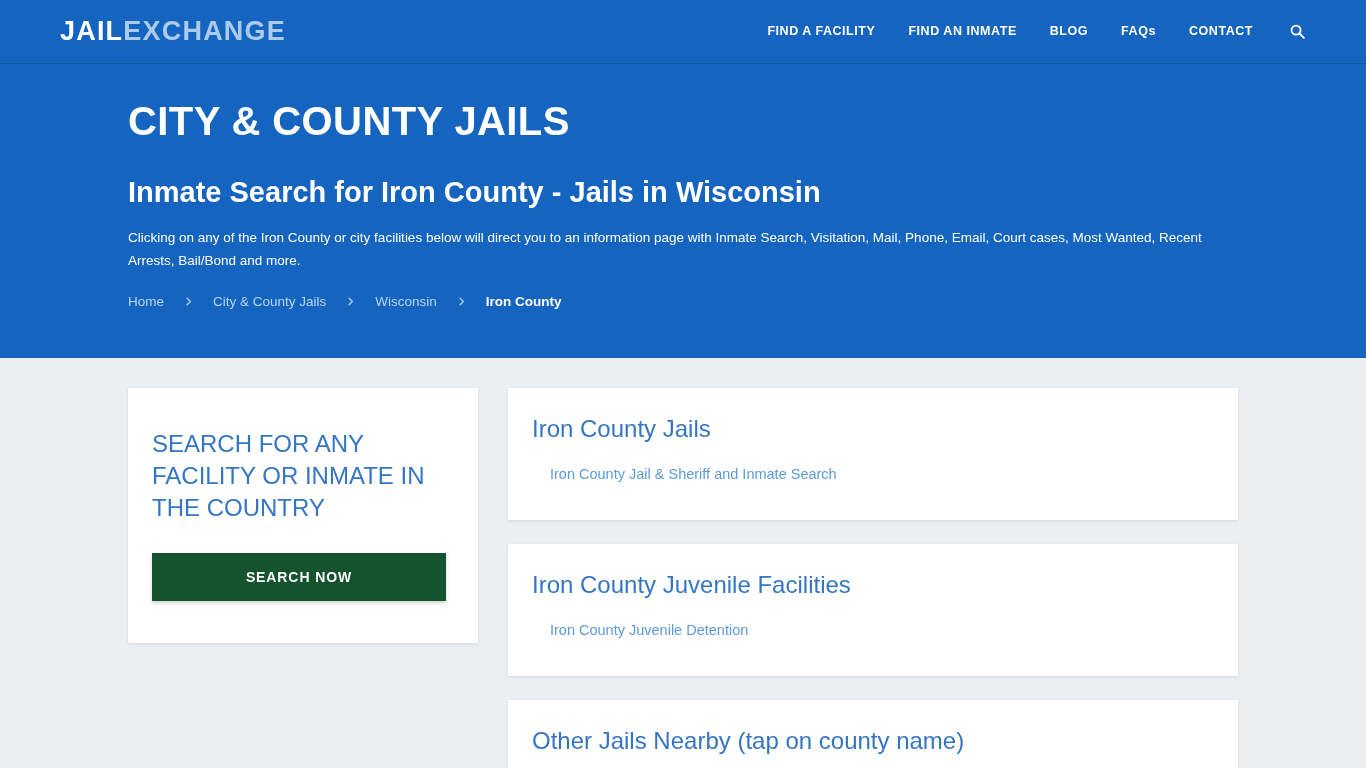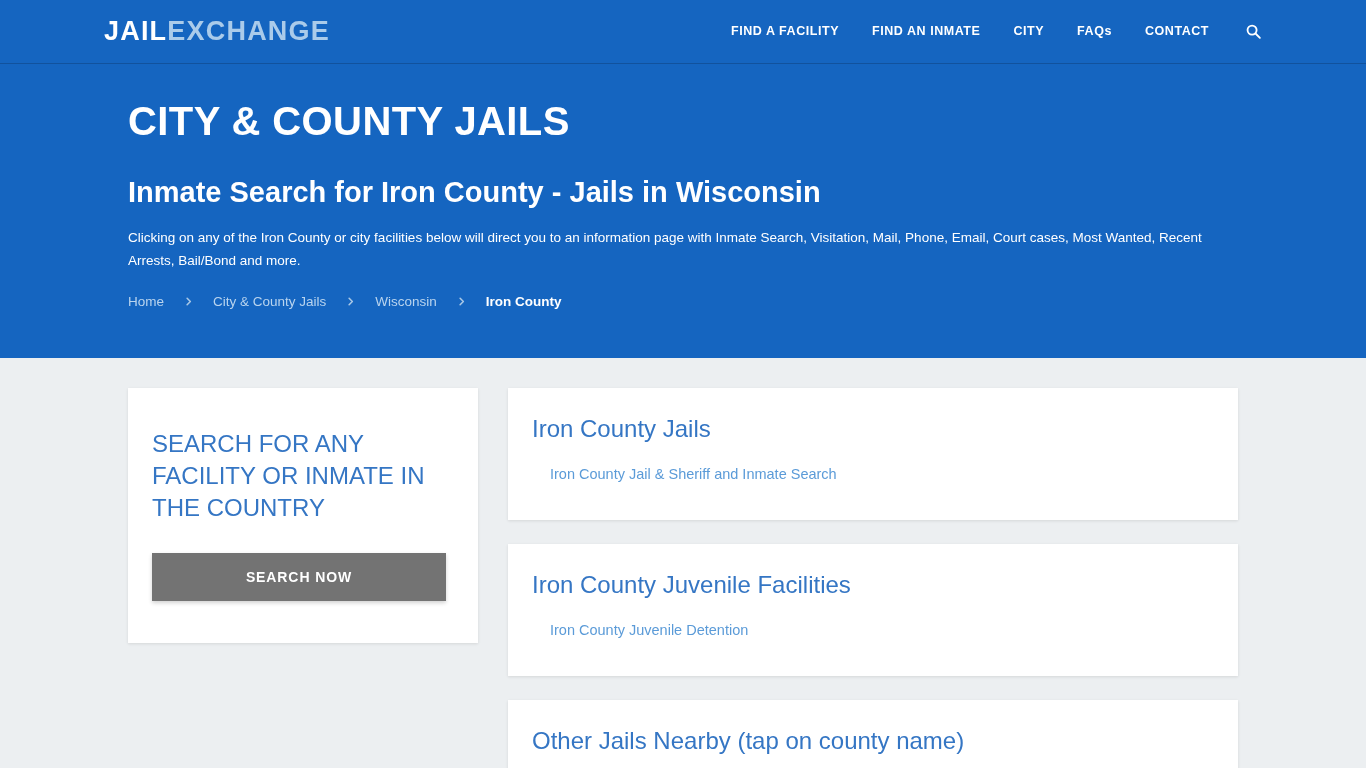--- a/index.html
+++ b/index.html
@@ -15,21 +15,21 @@
     color: #37474f;
     -webkit-font-smoothing: antialiased;
   }
 
   
   .header {
     height: 63px;
     background: #1565c0;
     display: flex;
     align-items: center;
-    padding: 0 104px;
+    padding: 0 60px;
     position: relative;
     box-shadow: 0 1px 0 rgba(0,0,0,0.18);
   }
   .logo {
     font-size: 27px;
     font-weight: bold;
     letter-spacing: 1.2px;
     line-height: 1;
     white-space: nowrap;
     user-select: none;
@@ -127,21 +127,21 @@
   .sidebar-title {
     color: #3576c4;
     font-size: 24px;
     line-height: 1.34;
     font-weight: normal;
     margin-bottom: 29px;
   }
   .search-now-btn {
     display: block;
     width: 100%;
-    background: #737373;
+    background: #14532d;
     color: #ffffff;
     border: none;
     font-family: "Liberation Sans", sans-serif;
     font-size: 14px;
     font-weight: bold;
     letter-spacing: 0.9px;
     padding: 16px 10px;
     cursor: pointer;
     box-shadow: 0 2px 4px rgba(0,0,0,0.18);
     text-align: center;
@@ -181,21 +181,21 @@
 </head>
 <body>
 
 <div class="header">
   <div class="logo">
     <span class="jail">JAIL</span><span class="exchange">EXCHANGE</span>
   </div>
   <nav class="nav">
     <a class="nav-item" href="#">FIND A FACILITY</a>
     <a class="nav-item" href="#">FIND AN INMATE</a>
-    <a class="nav-item" href="#">CITY</a>
+    <a class="nav-item" href="#">BLOG</a>
     <a class="nav-item" href="#">FAQs</a>
     <a class="nav-item" href="#">CONTACT</a>
     <span class="nav-search">
       <svg width="17" height="17" viewBox="0 0 24 24" fill="none" stroke="#ffffff" stroke-width="2.6" stroke-linecap="round">
         <circle cx="10" cy="10" r="6.4"></circle>
         <line x1="15.2" y1="15.2" x2="21" y2="21"></line>
       </svg>
     </span>
   </nav>
 </div>

